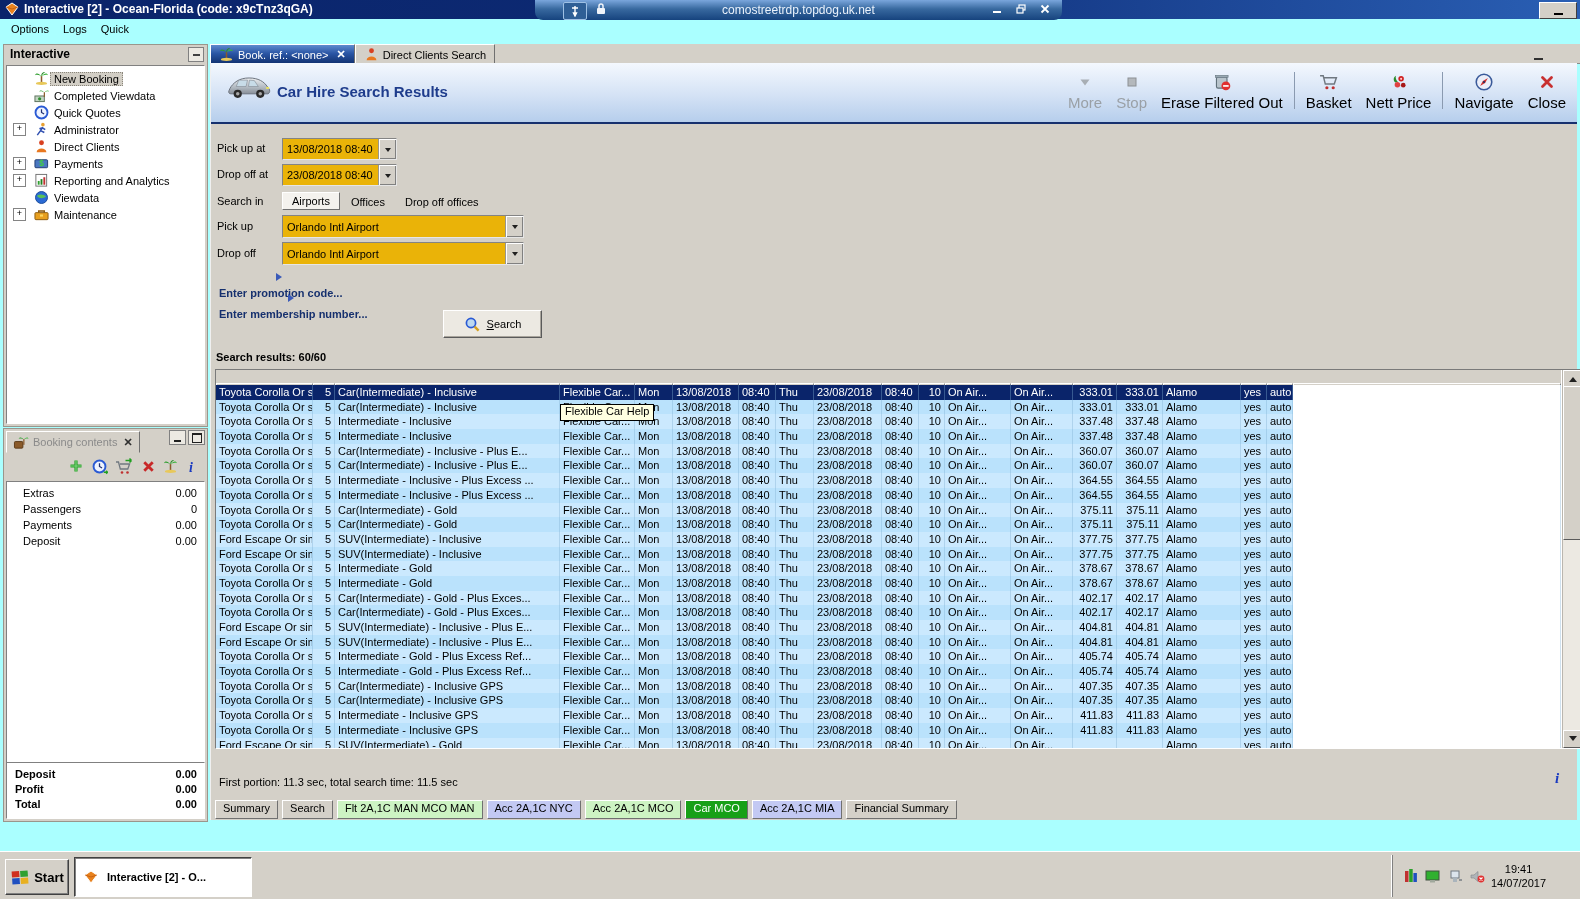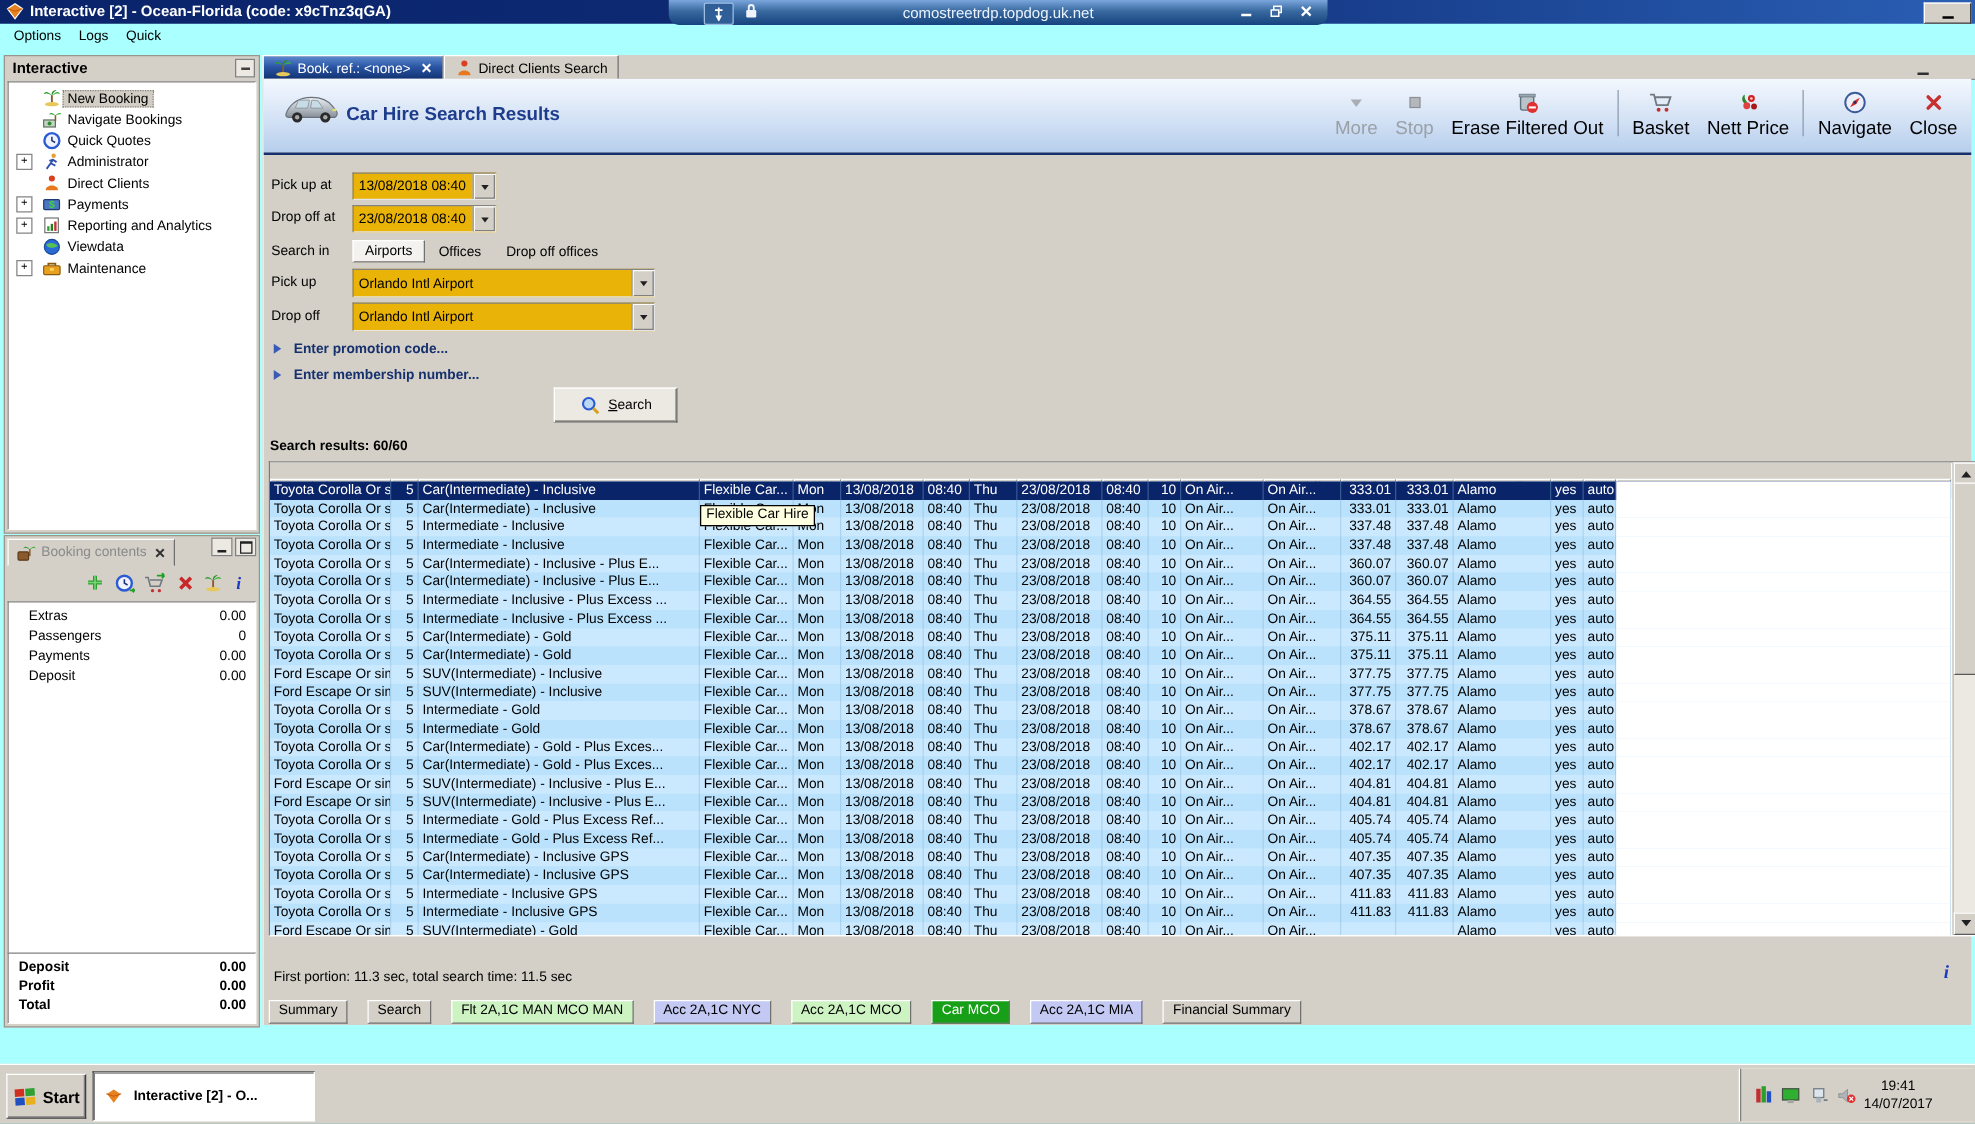--- a/index.html
+++ b/index.html
@@ -105,21 +105,21 @@
          border-color:#848484 #e6e6e6 #e6e6e6 #848484;display:flex;align-items:center;}
   .combo .cv{padding-left:4px;white-space:nowrap;overflow:hidden;flex:1;}
   .combo .cbtn{width:17px;height:100%;background:#d4d0c8;border-left:1px solid #9a968c;flex:none;
                display:flex;align-items:center;justify-content:center;
                box-shadow:inset 1px 1px 0 #fff, inset -1px -1px 0 #808080;}
   .combo .cbtn b{width:0;height:0;border:3px solid transparent;border-top:4px solid #202020;margin-top:4px;}
   .si-tabs{position:absolute;left:71px;top:128px;display:flex;align-items:flex-end;gap:2px;height:19px;}
   .si-tab{padding:2px 9px;cursor:default;}
   .si-tab.sel{background:#f4f2ee;border:1px solid;border-color:#fff #707070 #707070 #fff;}
   .expander{position:absolute;left:8px;display:flex;align-items:center;gap:6px;
-            font-weight:bold;color:#16306e;cursor:default;}
+            font-weight:bold;color:#16306e;cursor:default;flex-direction:column;}
   .expander .tri{width:0;height:0;border:4px solid transparent;border-left:6px solid #3a5ab8;}
   .search-btn{position:absolute;left:232px;top:247px;width:97px;height:26px;background:#ece9e2;
               border:1px solid;border-color:#fff #5a5a5a #5a5a5a #fff;box-shadow:inset -1px -1px 0 #a8a49c;
               display:flex;align-items:center;justify-content:center;gap:6px;cursor:default;}
   .results-label{position:absolute;left:5px;top:288px;font-weight:bold;}
 
   
   .grid-wrap{position:absolute;left:4px;top:306px;width:1364px;height:378px;background:#fff;
              border:1px solid;border-color:#7a7a7a #fff #fff #7a7a7a;}
   .grid{position:absolute;left:0;top:0;width:1345px;height:100%;overflow:hidden;}
@@ -149,21 +149,21 @@
   .vsb-thumb{position:absolute;left:0;top:16px;width:17px;height:152px;background:#d4d0c8;
              border:1px solid;border-color:#fff #5a5a5a #5a5a5a #fff;}
   .tooltip{position:absolute;left:349px;top:341px;height:15px;line-height:13px;padding:0 4px;
            background:#ffffe1;border:1px solid #000;z-index:30;white-space:nowrap;}
 
   .grid-status{position:absolute;left:8px;top:713px;}
   .info-i{position:absolute;left:1338px;top:707px;width:16px;height:16px;
           font-family:"Liberation Serif",serif;font-weight:bold;font-style:italic;
           font-size:15px;color:#1a3ac0;text-align:center;}
 
-  .bottom-tabs{position:absolute;left:4px;top:737px;display:flex;gap:16px;}
+  .bottom-tabs{position:absolute;left:4px;top:737px;display:flex;gap:4px;}
   .bt{height:17px;line-height:15px;padding:0 7px;background:#d4d0c8;cursor:default;white-space:nowrap;
       border:1px solid;border-color:#fff #707070 #707070 #fff;}
   .bt.green{background:#cdf3c3;}
   .bt.blue{background:#c3c9f3;}
   .bt.selected-green{background:#17a017;color:#fff;}
 
   
   .appstatus{position:absolute;left:0;top:822px;width:1580px;height:25px;background:#d4d0c8;
              border-top:1px solid #fff;box-shadow:0 -2px 0 #8a8a8a;}
   .as-parts{position:absolute;left:683px;top:6px;display:flex;gap:22px;white-space:nowrap;}
@@ -262,21 +262,21 @@
           <span class="tree-sp"></span>
           <span class="tree-ic"><span class="ic">
               <svg width="15" height="15" viewBox="0 0 16 16">
                 <rect x="1" y="8.5" width="10" height="6" fill="#c2d4c2" stroke="#5a705a"></rect>
                 <circle cx="6" cy="11.5" r="1.7" fill="#2e8e2e"></circle>
                 <path d="M11 5C9 2 6.5 2 5.5 4 7.7 3 9.5 4 11 5Z" fill="#2f9e2f"></path>
                 <path d="M11 5c2-3 4.5-3 5.5-1C14.3 3 12.5 4 11 5Z" fill="#3cb43c"></path>
                 <rect x="10.4" y="4.5" width="1.3" height="5" fill="#8a5a2a"></rect>
               </svg>
             </span></span>
-          <span class="tree-lb">Navigate Bookings</span>
+          <span class="tree-lb">Completed Viewdata</span>
         </div>
         <div class="tree-item">
           <span class="tree-sp"></span>
           <span class="tree-ic"><span class="ic">
               <svg width="15" height="15" viewBox="0 0 16 16">
                 <circle cx="8" cy="8" r="6.4" fill="#eef3ff" stroke="#2a5ad4" stroke-width="2"></circle>
                 <path d="M8 4.6V8l2.8 1.6" stroke="#203070" stroke-width="1.3" fill="none"></path>
               </svg>
             </span></span>
           <span class="tree-lb">Quick Quotes</span>
@@ -1198,21 +1198,21 @@
         <div class="vsb-btn up">
             <b></b>
           </div>
         <div class="vsb-thumb"></div>
         <div class="vsb-btn down">
             <b></b>
           </div>
       </div>
     </div>
 
-    <div class="tooltip">Flexible Car Hire</div>
+    <div class="tooltip">Flexible Car Help</div>
 
     <div class="grid-status">First portion: 11.3 sec, total search time: 11.5 sec</div>
     <div class="info-i">i</div>
 
     <div class="bottom-tabs" id="bottomTabs">
         <div class="bt plain">Summary</div>
         <div class="bt plain">Search</div>
         <div class="bt green">Flt 2A,1C MAN MCO MAN</div>
         <div class="bt blue">Acc 2A,1C NYC</div>
         <div class="bt green">Acc 2A,1C MCO</div>

